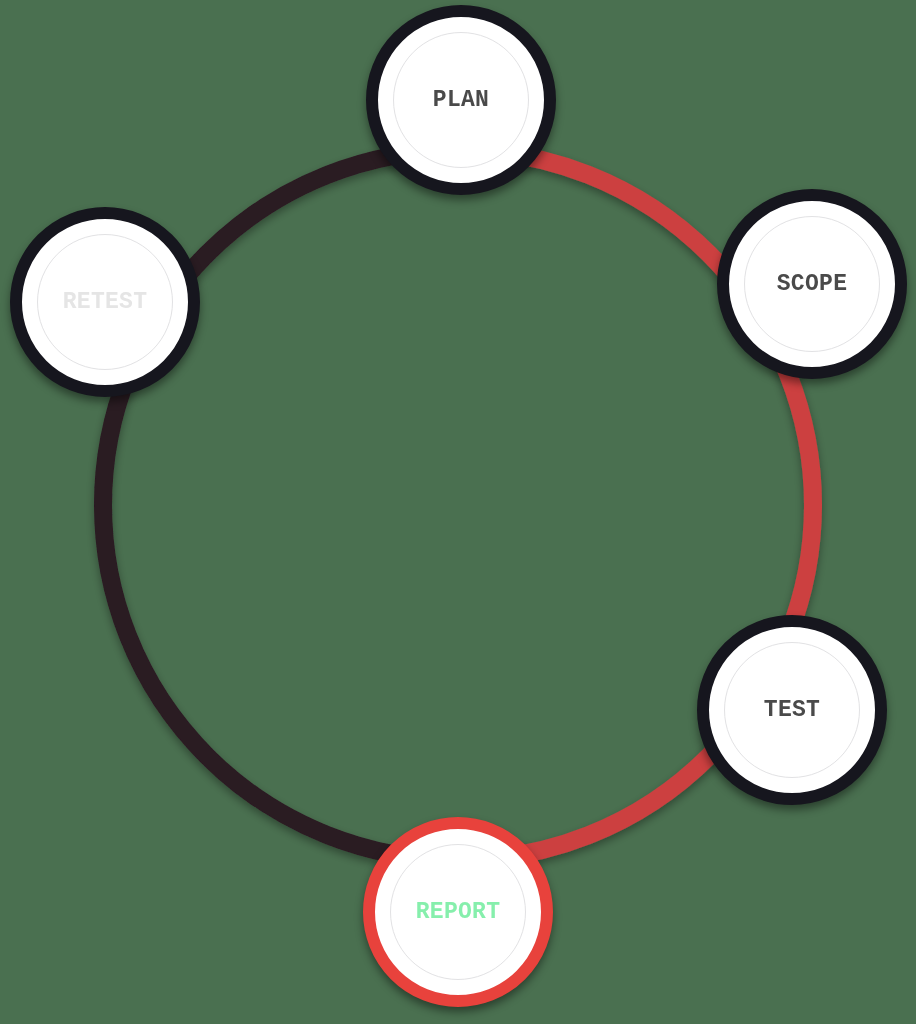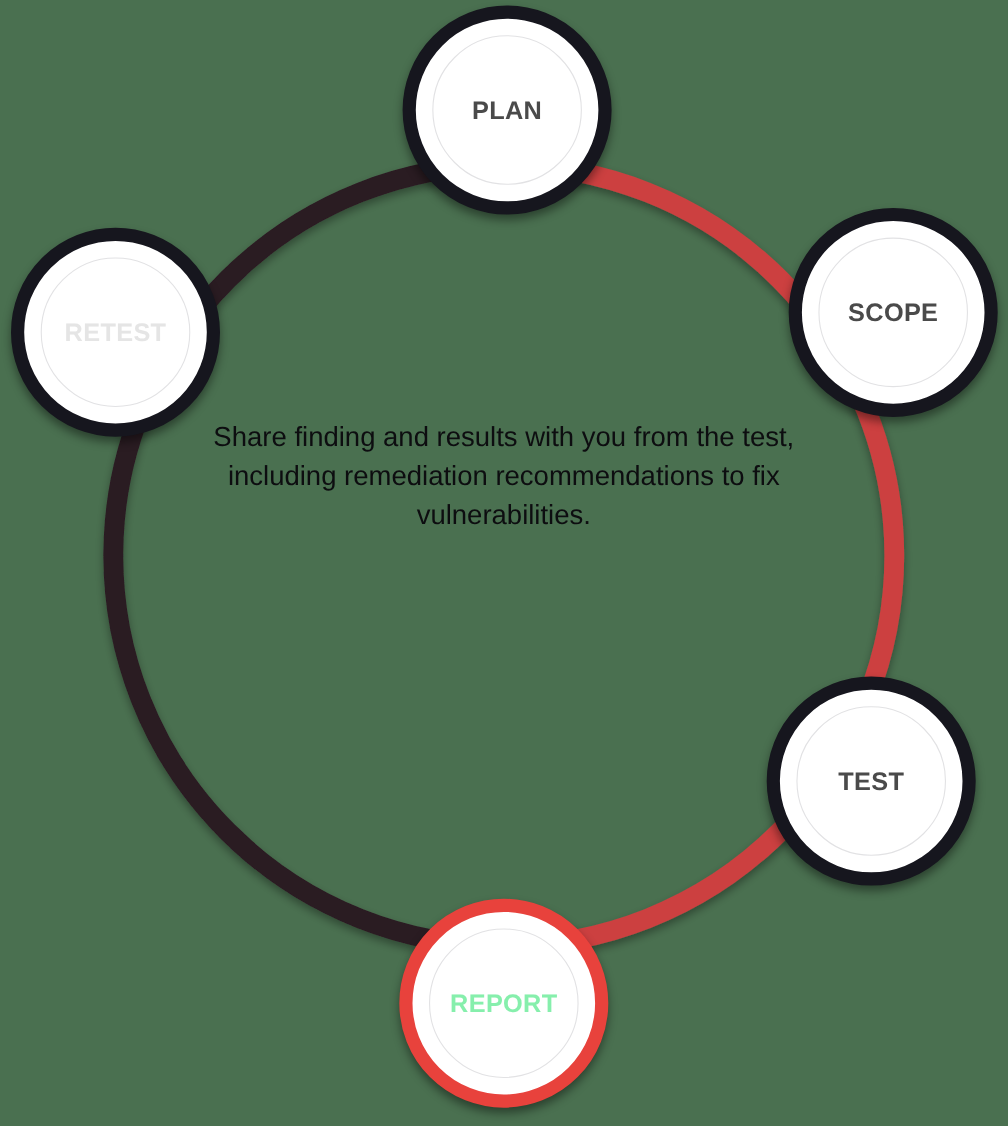--- a/index.html
+++ b/index.html
@@ -90,20 +90,21 @@
     width: 190px;
     height: 190px;
     display: flex;
     align-items: center;
     justify-content: center;
     font-size: 23px;
     font-weight: bold;
     color: #4a4a4a;
     letter-spacing: 0.3px;
     white-space: nowrap;
+    font-family: Liberation Mono, monospace;
   }
 </style>
 </head>
 <body style="background: rgb(74, 112, 80);">
 
 <div id="stage">
 
   <svg id="ring-svg" viewBox="0 0 916 1024">
     <defs>
       <filter id="arc-shadow" x="-20%" y="-20%" width="140%" height="140%">
@@ -141,16 +142,15 @@
   </div>
 
 
   <div class="node" style="left:105px; top:302px;">
     <div class="node-ring" style="border-color: rgb(22, 22, 30);"></div>
     <div class="node-inner-circle" style="border-color: rgb(226, 226, 228);"></div>
     <div class="node-label" style="color: #e5e5e5;">RETEST</div>
   </div>
 
   <div class="center-block">
-    <p class="center-desc">Share finding and results with you from the test, including remediation recommendations to fix vulnerabilities.</p>
   </div>
 
 </div>
 
 </body></html>

